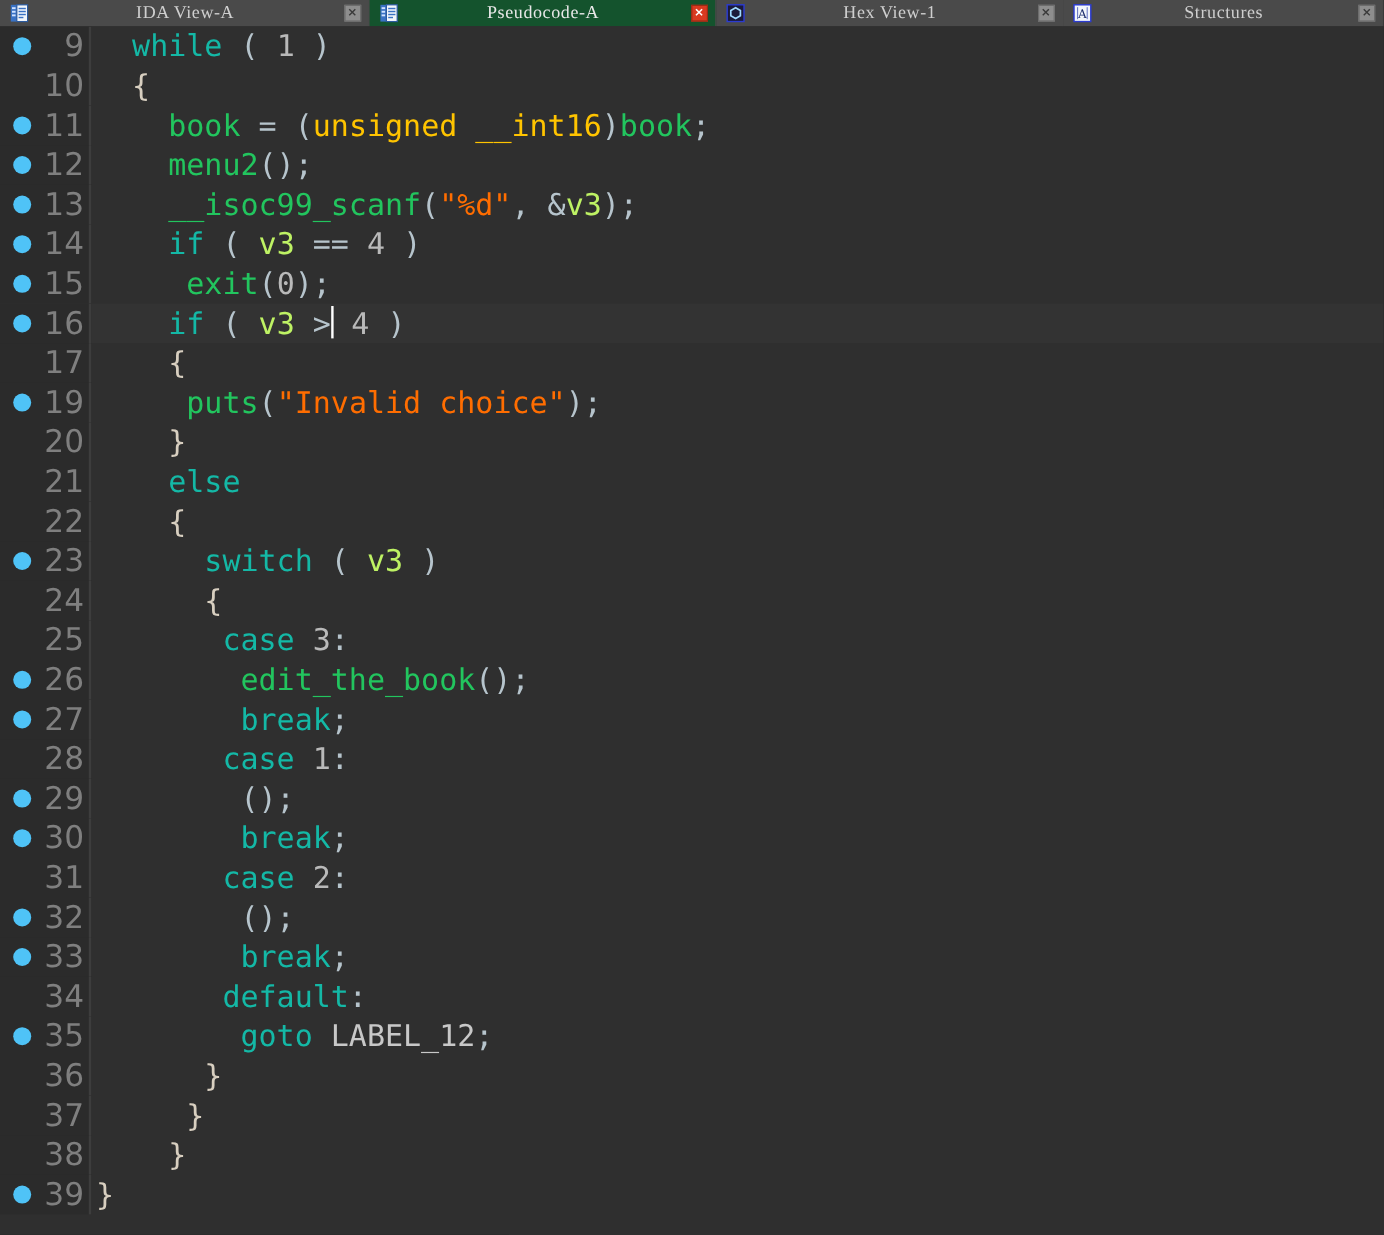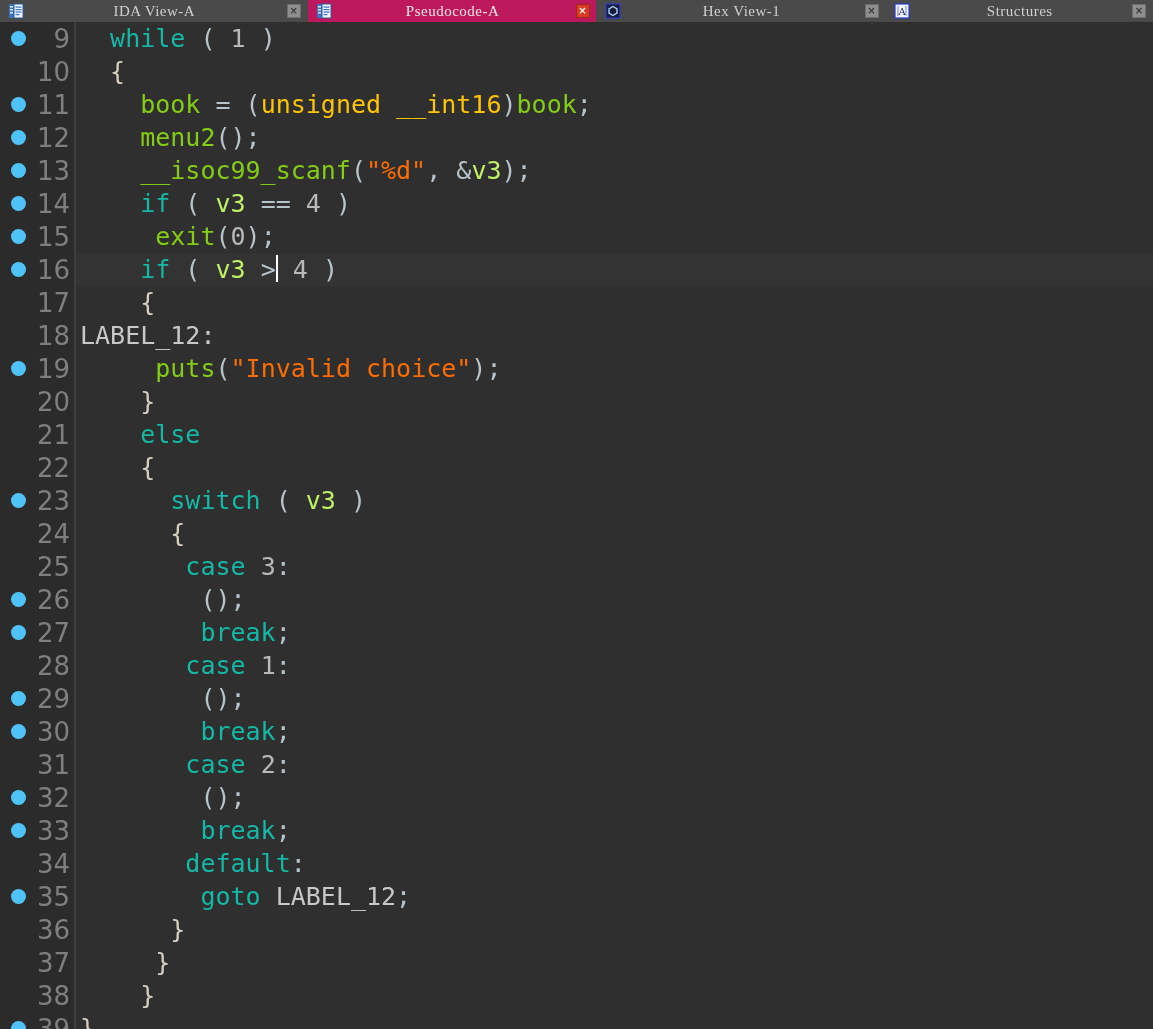--- a/index.html
+++ b/index.html
@@ -29,21 +29,21 @@
     box-sizing: border-box;
     background: #5b5b5b;
     color: #d6d6d6;
     font-family: "Liberation Serif", "DejaVu Serif", serif;
     font-size: 15px;
     position: relative;
     padding: 0 6px 0 8px;
     border-right: 1px solid #4a4a4a;
   }
   .tab.inactive { background: #4a4a4a; }
-  .tab.active   { background: #be185d; }
+  .tab.active   { background: #14532d; }
 
   .tab .tab-label {
     flex: 1 1 auto;
     text-align: center;
     white-space: nowrap;
     letter-spacing: .5px;
     color: #cfcfcf;
   }
   .tab.active .tab-label { color: #e8e8e8; }
 
@@ -129,21 +129,21 @@
     align-items: center;
     font-size: 25px;
     line-height: 33px;
     padding-left: 4px;
     letter-spacing: 0px;
   }
 
   
   .t-plain { color: #c8c8c8; }
   .t-kw    { color: #14b8a6; }
-  .t-fn    { color: #84cc16; }
+  .t-fn    { color: #22c55e; }
   .t-var   { color: #bef264; }
   .t-type  { color: #ffc400; }
   .t-str   { color: #ff6d00; }
   .t-num   { color: #b9b9b9; }
   .t-punct { color: #b6c4cc; }
   .t-brace { color: #d8cfc0; }
   .t-label { color: #c8c8c8; }
 
   .caret {
     display: inline-block;
@@ -219,29 +219,28 @@
 <div id="editor">
     <div class="line"><div class="gutter"><span class="bp"></span><span class="lnum">9</span></div><div class="code"><span style="display: inline-block; width: 30.1px;"></span><span class="t-kw">while</span><span class="t-plain"> </span><span class="t-punct">(</span><span class="t-plain"> </span><span class="t-num">1</span><span class="t-plain"> </span><span class="t-punct">)</span></div></div>
     <div class="line"><div class="gutter"><span class="lnum">10</span></div><div class="code"><span style="display: inline-block; width: 30.1px;"></span><span class="t-brace">{</span></div></div>
     <div class="line"><div class="gutter"><span class="bp"></span><span class="lnum">11</span></div><div class="code"><span style="display: inline-block; width: 60.2px;"></span><span class="t-fn">book</span><span class="t-plain"> </span><span class="t-punct">=</span><span class="t-plain"> </span><span class="t-punct">(</span><span class="t-type">unsigned __int16</span><span class="t-punct">)</span><span class="t-fn">book</span><span class="t-punct">;</span></div></div>
     <div class="line"><div class="gutter"><span class="bp"></span><span class="lnum">12</span></div><div class="code"><span style="display: inline-block; width: 60.2px;"></span><span class="t-fn">menu2</span><span class="t-punct">();</span></div></div>
     <div class="line"><div class="gutter"><span class="bp"></span><span class="lnum">13</span></div><div class="code"><span style="display: inline-block; width: 60.2px;"></span><span class="t-fn">__isoc99_scanf</span><span class="t-punct">(</span><span class="t-str">"%d"</span><span class="t-punct">,</span><span class="t-plain"> </span><span class="t-punct">&amp;</span><span class="t-var">v3</span><span class="t-punct">);</span></div></div>
     <div class="line"><div class="gutter"><span class="bp"></span><span class="lnum">14</span></div><div class="code"><span style="display: inline-block; width: 60.2px;"></span><span class="t-kw">if</span><span class="t-plain"> </span><span class="t-punct">(</span><span class="t-plain"> </span><span class="t-var">v3</span><span class="t-plain"> </span><span class="t-punct">==</span><span class="t-plain"> </span><span class="t-num">4</span><span class="t-plain"> </span><span class="t-punct">)</span></div></div>
     <div class="line"><div class="gutter"><span class="bp"></span><span class="lnum">15</span></div><div class="code"><span style="display: inline-block; width: 75.25px;"></span><span class="t-fn">exit</span><span class="t-punct">(</span><span class="t-num">0</span><span class="t-punct">);</span></div></div>
     <div class="line current"><div class="gutter"><span class="bp"></span><span class="lnum">16</span></div><div class="code"><span style="display: inline-block; width: 60.2px;"></span><span class="t-kw">if</span><span class="t-plain"> </span><span class="t-punct">(</span><span class="t-plain"> </span><span class="t-var">v3</span><span class="t-plain"> </span><span class="t-punct">&gt;</span><span class="caret"></span><span class="t-plain"> </span><span class="t-num">4</span><span class="t-plain"> </span><span class="t-punct">)</span></div></div>
     <div class="line"><div class="gutter"><span class="lnum">17</span></div><div class="code"><span style="display: inline-block; width: 60.2px;"></span><span class="t-brace">{</span></div></div>
-    <div class="line"><div class="gutter"><span class="lnum">18</span></div><div class="code"><span style="display: inline-block; width: 0px;"></span><span class="t-label">LABEL_12:</span></div></div>
     <div class="line"><div class="gutter"><span class="bp"></span><span class="lnum">19</span></div><div class="code"><span style="display: inline-block; width: 75.25px;"></span><span class="t-fn">puts</span><span class="t-punct">(</span><span class="t-str">"Invalid choice"</span><span class="t-punct">);</span></div></div>
     <div class="line"><div class="gutter"><span class="lnum">20</span></div><div class="code"><span style="display: inline-block; width: 60.2px;"></span><span class="t-brace">}</span></div></div>
     <div class="line"><div class="gutter"><span class="lnum">21</span></div><div class="code"><span style="display: inline-block; width: 60.2px;"></span><span class="t-kw">else</span></div></div>
     <div class="line"><div class="gutter"><span class="lnum">22</span></div><div class="code"><span style="display: inline-block; width: 60.2px;"></span><span class="t-brace">{</span></div></div>
     <div class="line"><div class="gutter"><span class="bp"></span><span class="lnum">23</span></div><div class="code"><span style="display: inline-block; width: 90.3px;"></span><span class="t-kw">switch</span><span class="t-plain"> </span><span class="t-punct">(</span><span class="t-plain"> </span><span class="t-var">v3</span><span class="t-plain"> </span><span class="t-punct">)</span></div></div>
     <div class="line"><div class="gutter"><span class="lnum">24</span></div><div class="code"><span style="display: inline-block; width: 90.3px;"></span><span class="t-brace">{</span></div></div>
     <div class="line"><div class="gutter"><span class="lnum">25</span></div><div class="code"><span style="display: inline-block; width: 105.35px;"></span><span class="t-kw">case</span><span class="t-plain"> </span><span class="t-num">3</span><span class="t-punct">:</span></div></div>
-    <div class="line"><div class="gutter"><span class="bp"></span><span class="lnum">26</span></div><div class="code"><span style="display: inline-block; width: 120.4px;"></span><span class="t-punct">();</span></div></div>
+    <div class="line"><div class="gutter"><span class="bp"></span><span class="lnum">26</span></div><div class="code"><span style="display: inline-block; width: 120.4px;"></span><span class="t-fn">edit_the_book</span><span class="t-punct">();</span></div></div>
     <div class="line"><div class="gutter"><span class="bp"></span><span class="lnum">27</span></div><div class="code"><span style="display: inline-block; width: 120.4px;"></span><span class="t-kw">break</span><span class="t-punct">;</span></div></div>
     <div class="line"><div class="gutter"><span class="lnum">28</span></div><div class="code"><span style="display: inline-block; width: 105.35px;"></span><span class="t-kw">case</span><span class="t-plain"> </span><span class="t-num">1</span><span class="t-punct">:</span></div></div>
     <div class="line"><div class="gutter"><span class="bp"></span><span class="lnum">29</span></div><div class="code"><span style="display: inline-block; width: 120.4px;"></span><span class="t-punct">();</span></div></div>
     <div class="line"><div class="gutter"><span class="bp"></span><span class="lnum">30</span></div><div class="code"><span style="display: inline-block; width: 120.4px;"></span><span class="t-kw">break</span><span class="t-punct">;</span></div></div>
     <div class="line"><div class="gutter"><span class="lnum">31</span></div><div class="code"><span style="display: inline-block; width: 105.35px;"></span><span class="t-kw">case</span><span class="t-plain"> </span><span class="t-num">2</span><span class="t-punct">:</span></div></div>
     <div class="line"><div class="gutter"><span class="bp"></span><span class="lnum">32</span></div><div class="code"><span style="display: inline-block; width: 120.4px;"></span><span class="t-punct">();</span></div></div>
     <div class="line"><div class="gutter"><span class="bp"></span><span class="lnum">33</span></div><div class="code"><span style="display: inline-block; width: 120.4px;"></span><span class="t-kw">break</span><span class="t-punct">;</span></div></div>
     <div class="line"><div class="gutter"><span class="lnum">34</span></div><div class="code"><span style="display: inline-block; width: 105.35px;"></span><span class="t-kw">default</span><span class="t-punct">:</span></div></div>
     <div class="line"><div class="gutter"><span class="bp"></span><span class="lnum">35</span></div><div class="code"><span style="display: inline-block; width: 120.4px;"></span><span class="t-kw">goto</span><span class="t-plain"> </span><span class="t-label">LABEL_12</span><span class="t-punct">;</span></div></div>
     <div class="line"><div class="gutter"><span class="lnum">36</span></div><div class="code"><span style="display: inline-block; width: 90.3px;"></span><span class="t-brace">}</span></div></div>

